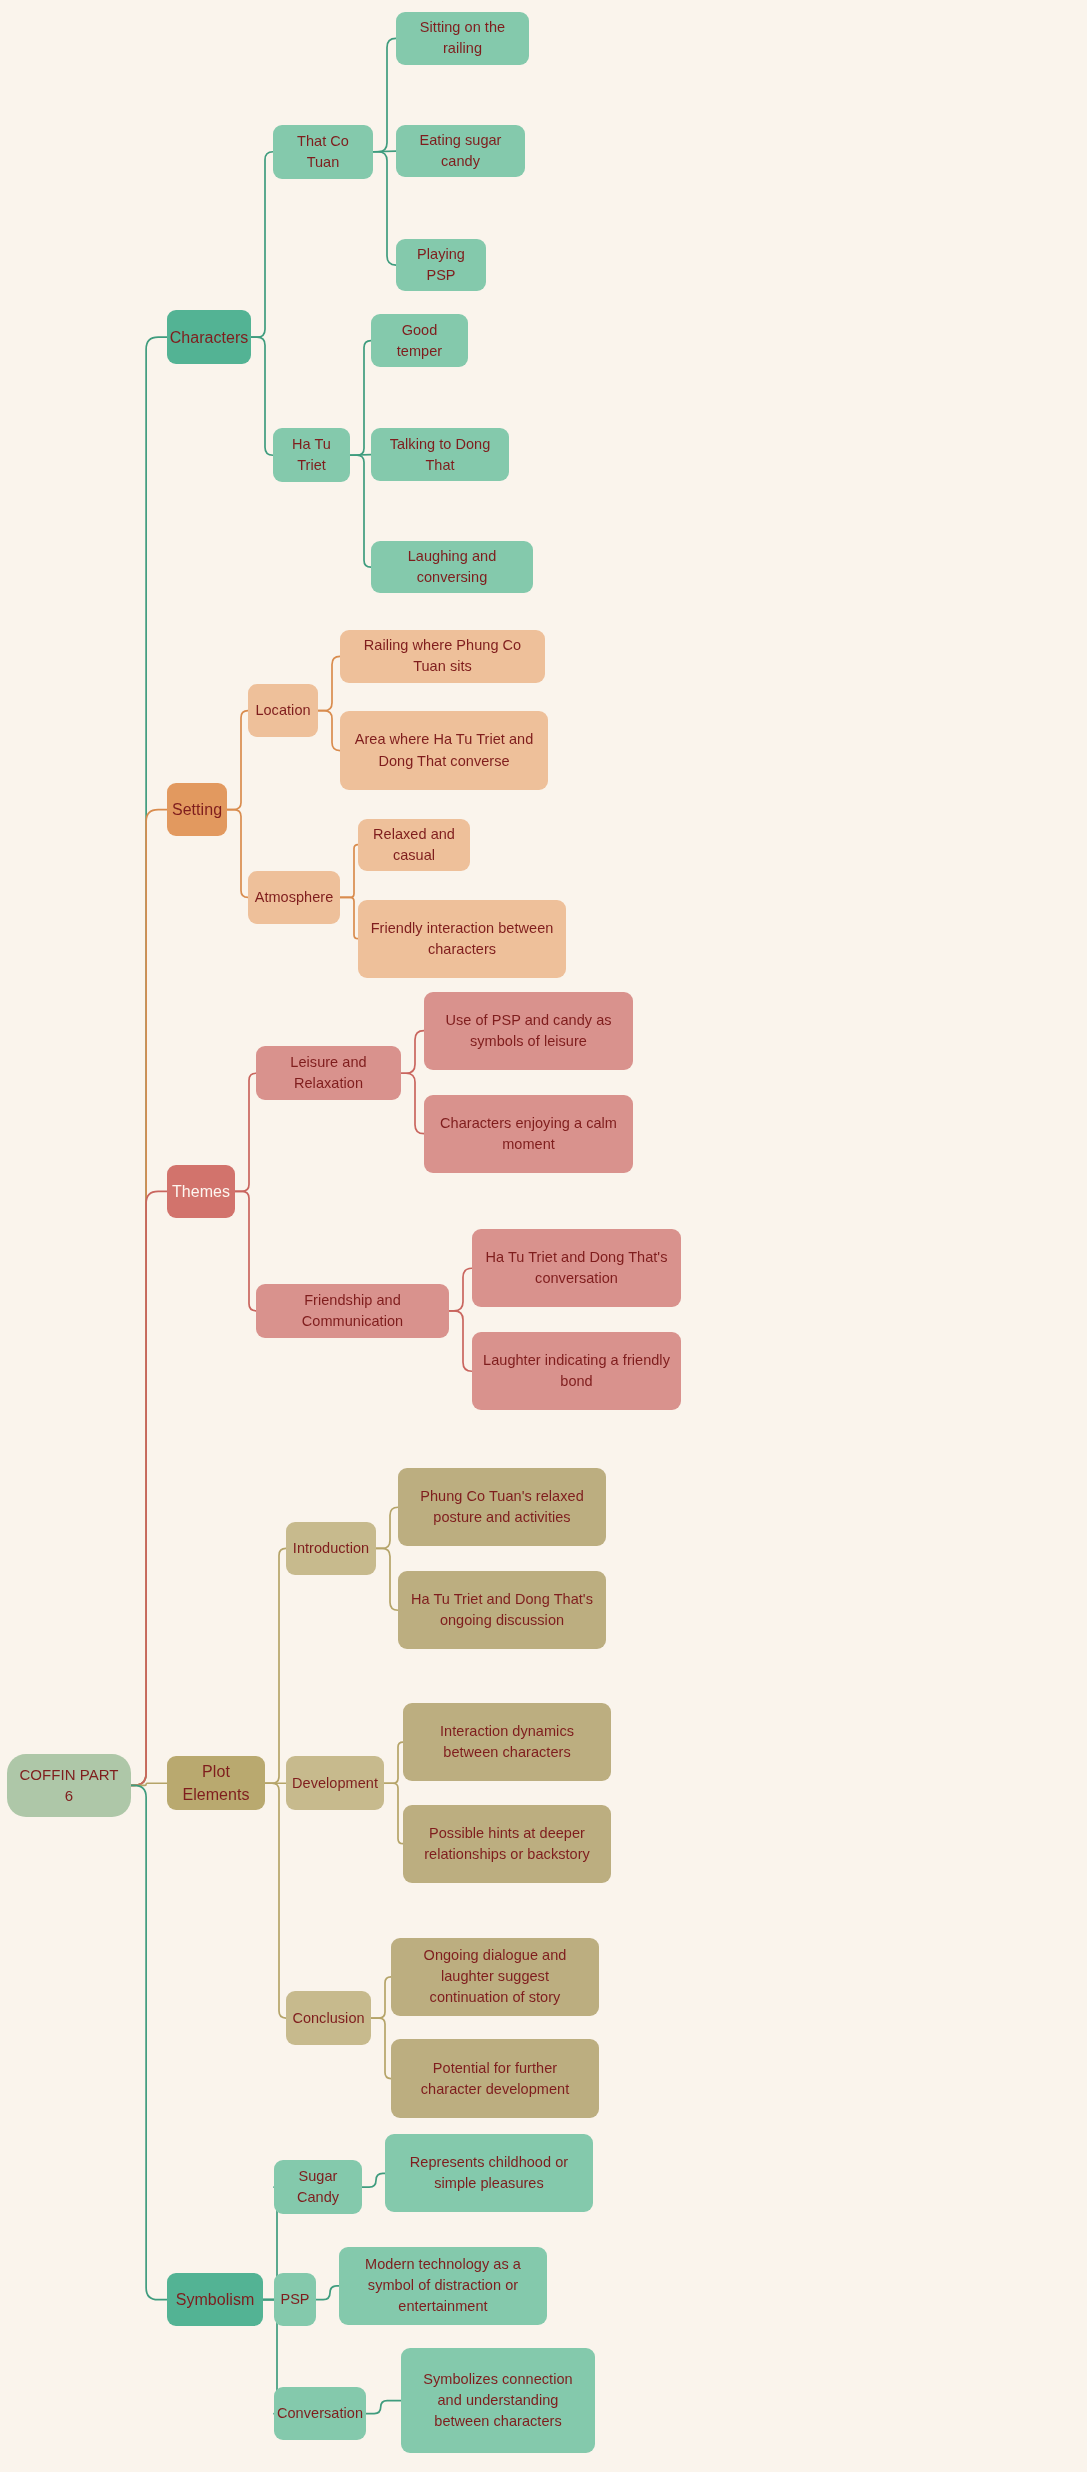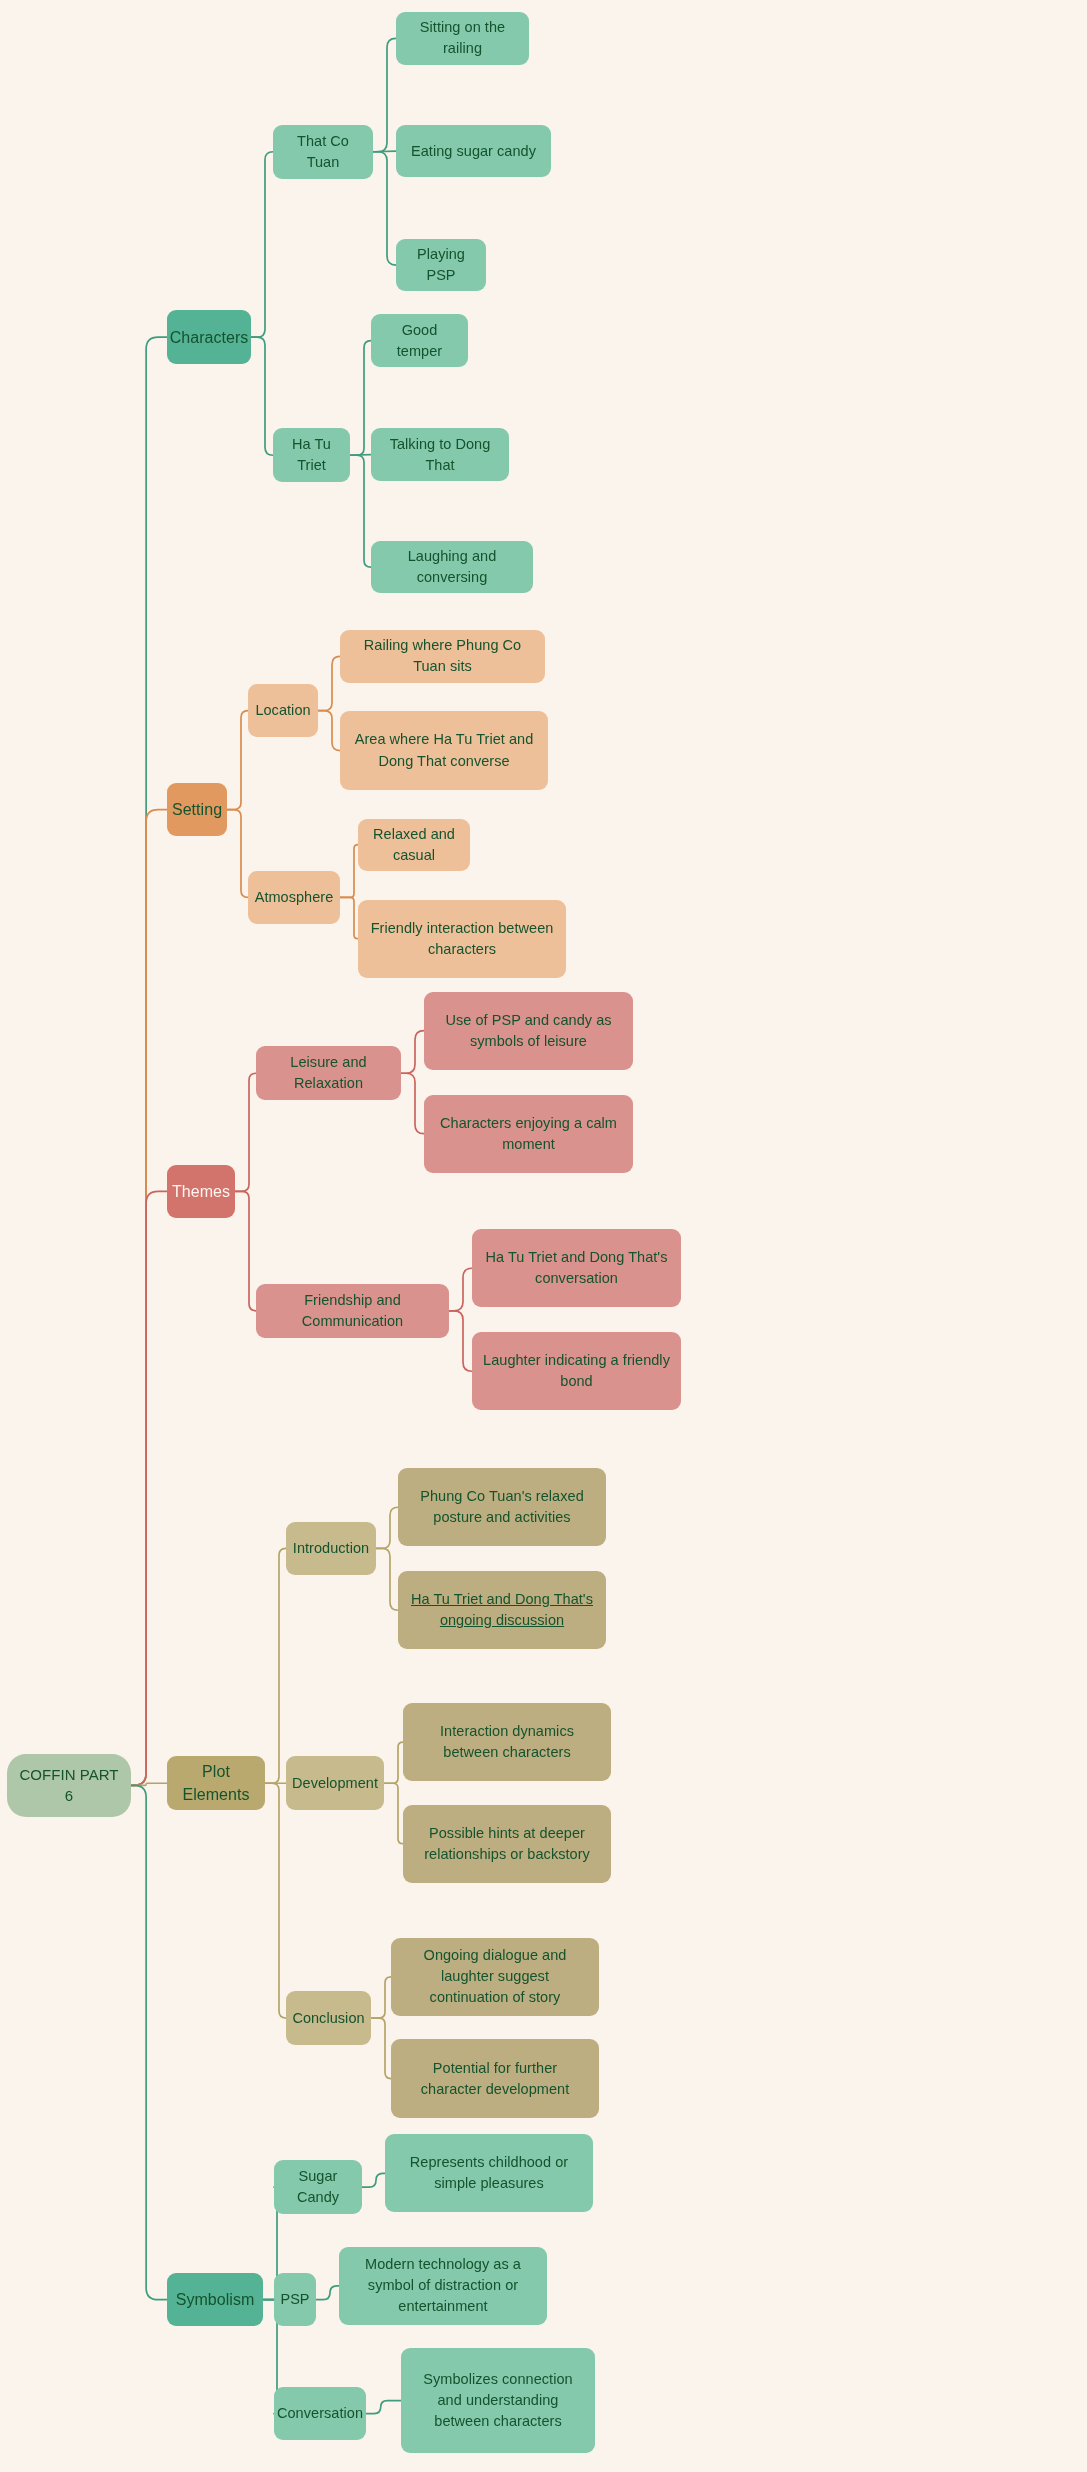--- a/index.html
+++ b/index.html
@@ -27,21 +27,21 @@
     pointer-events: none;
   }
   .node {
     position: absolute;
     box-sizing: border-box;
     border-radius: 9px;
     display: flex;
     align-items: center;
     justify-content: center;
     text-align: center;
-    color: #14532d;
+    color: #7f1d1d;
     font-size: 14.5px;
     line-height: 1.45;
     padding: 4px 10px;
     letter-spacing: 0.05px;
   }
   .node.root {
     background: #aec7a8;
     font-size: 15px;
   }
   .node.lvl1 { font-size: 16px; }
@@ -117,21 +117,21 @@
       </div>
       <div class="node c-green-1 lvl1" style="left: 167px; top: 310.373px; width: 84px; height: 53.56px;">
         <span>Characters</span>
       </div>
       <div class="node c-green-2 lvl2" style="left: 273px; top: 124.973px; width: 100px; height: 53.56px;">
         <span>That Co Tuan</span>
       </div>
       <div class="node c-green-3 lvl3" style="left: 396px; top: 12.36px; width: 133px; height: 52.1867px;">
         <span>Sitting on the railing</span>
       </div>
-      <div class="node c-green-3 lvl3" style="left: 396px; top: 124.973px; width: 155px; height: 52.1867px;">
+      <div class="node c-green-3 lvl3" style="left: 396px; top: 124.973px; width: 129px; height: 52.1867px;">
         <span>Eating sugar candy</span>
       </div>
       <div class="node c-green-3 lvl3" style="left: 396px; top: 238.96px; width: 90px; height: 52.1867px;">
         <span>Playing PSP</span>
       </div>
       <div class="node c-green-2 lvl2" style="left: 273px; top: 428.48px; width: 77px; height: 53.56px;">
         <span>Ha Tu Triet</span>
       </div>
       <div class="node c-green-3 lvl3" style="left: 371px; top: 314.493px; width: 97px; height: 52.1867px;">
         <span>Good temper</span>
@@ -186,21 +186,21 @@
       </div>
       <div class="node c-khaki-1 lvl1" style="left: 167px; top: 1756.49px; width: 98px; height: 53.56px;">
         <span>Plot Elements</span>
       </div>
       <div class="node c-khaki-2 lvl2" style="left: 286px; top: 1521.65px; width: 90px; height: 53.56px;">
         <span>Introduction</span>
       </div>
       <div class="node c-khaki-3 lvl3" style="left: 398px; top: 1468.09px; width: 208px; height: 78.28px;">
         <span>Phung Co Tuan's relaxed posture and activities</span>
       </div>
-      <div class="node c-khaki-3 lvl3" style="left: 398px; top: 1571.09px; width: 208px; height: 78.28px; text-decoration: underline;">
+      <div class="node c-khaki-3 lvl3" style="left: 398px; top: 1571.09px; width: 208px; height: 78.28px;">
         <span>Ha Tu Triet and Dong That's ongoing discussion</span>
       </div>
       <div class="node c-khaki-2 lvl2" style="left: 286px; top: 1756.49px; width: 98px; height: 53.56px;">
         <span>Development</span>
       </div>
       <div class="node c-khaki-3 lvl3" style="left: 403px; top: 1702.93px; width: 208px; height: 78.28px;">
         <span>Interaction dynamics between characters</span>
       </div>
       <div class="node c-khaki-3 lvl3" style="left: 403px; top: 1804.56px; width: 208px; height: 78.28px;">
         <span>Possible hints at deeper relationships or backstory</span>

